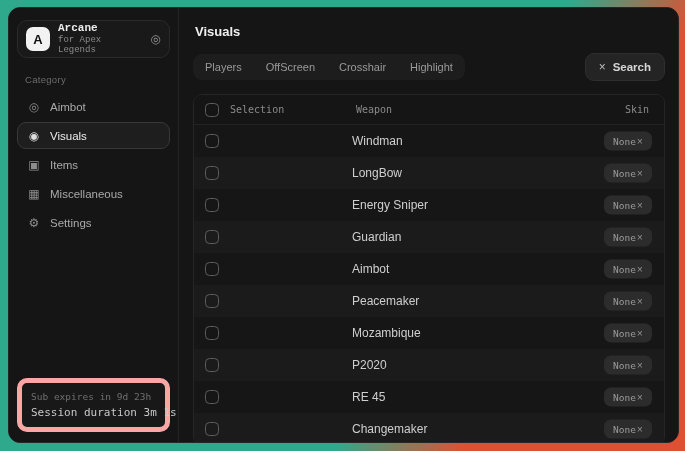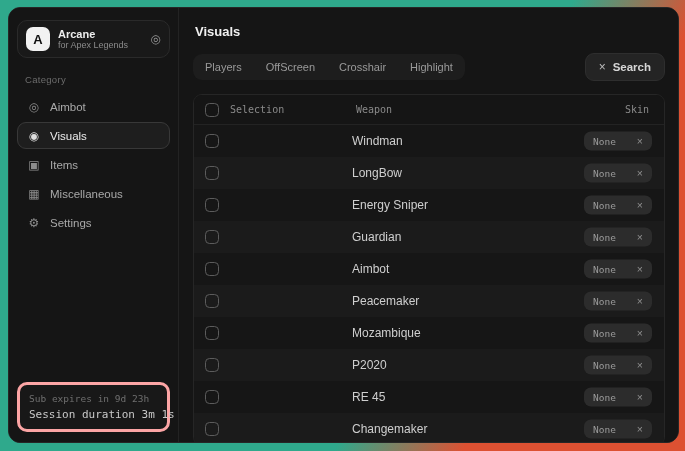--- a/index.html
+++ b/index.html
@@ -22,38 +22,38 @@
   .brand-card {
     display:flex; align-items:center; gap:8px;
     border:1px solid #2a2a2a; background:#191919; border-radius:10px;
     padding:6px 8px; height:38px;
   }
   .logo {
     width:24px; height:24px; border-radius:7px; background:#f2f2f2;
     color:#111; font-weight:bold; font-size:13px;
     display:flex; align-items:center; justify-content:center; flex:0 0 24px;
   }
-  .brand-text { flex:1; line-height:1.15; }
+  .brand-text { flex:1; line-height:1.15;font-family:Liberation Mono, monospace; }
   .brand-name { color:#ededed; font-size:11px; font-weight:bold; }
   .brand-sub { color:#8b8b8b; font-size:9px; }
   .brand-gear { color:#9a9a9a; font-size:12px; cursor:pointer; }
   .category-label { color:#6c6c6c; font-size:9.5px; margin:16px 0 8px 8px; letter-spacing:.3px; }
   .nav { display:flex; flex-direction:column; gap:2px; }
   .nav-item {
     display:flex; align-items:center; gap:9px; height:27px;
     padding:0 9px; border-radius:9px; border:1px solid transparent;
     color:#a9a9a9; font-size:11.5px; cursor:pointer;
   }
   .nav-item .nv-icon { font-size:12px; color:#8d8d8d; width:14px; text-align:center; }
   .nav-item.active {
     background:#1e1e1e; border-color:#383838; color:#ececec;
   }
   .nav-item.active .nv-icon { color:#dedede; }
   .sidebar-footer {
-    margin-top:auto; border:3px solid #fca5a5; background:#181818;
+    margin-top:auto; border:5px solid #fca5a5; background:#181818;
     border-radius:10px; padding:8px 9px;
     font-family:"DejaVu Sans Mono", monospace;
   }
   .sf-line1 { color:#6f6f6f; font-size:9.5px; margin-bottom:4px; white-space:nowrap; }
   .sf-line2 { color:#c9c9c9; font-size:11px; white-space:nowrap; }
   
   .main { flex:1; padding:14px 13px 10px 14px; position:relative; background:#151515; }
   .page-title { color:#f0f0f0; font-size:13px; font-weight:bold; margin:2px 0 14px 2px; }
   .tabs-row { display:flex; align-items:center; margin-bottom:13px; }
   .tabs {
@@ -91,21 +91,21 @@
     width:14px; height:14px; border:1.5px solid #5c5c5c; border-radius:4.5px;
     background:transparent; cursor:pointer; display:inline-block;
   }
   .t-row .chk { position:absolute; left:11px; top:9px; }
   .t-row .w-name {
     position:absolute; left:158px; top:50%; transform:translateY(-50%);
     color:#cfcfcf; font-size:12px;
   }
   .skin-badge {
     position:absolute; right:12px; top:50%; transform:translateY(-50%);
-    display:inline-flex; align-items:center; gap:21px;
+    display:inline-flex; align-items:center; gap:1px;
     background:#2c2c2c; border-radius:7px; padding:4px 9px; cursor:pointer;
   }
   .skin-badge .sb-val {
     color:#9b9b9b; font-size:9.5px; font-family:"DejaVu Sans Mono", monospace;
   }
   .skin-badge .sb-x { color:#8f8f8f; font-size:10.5px; line-height:1; cursor:pointer; }
 </style>
 </head>
 <body>
 

